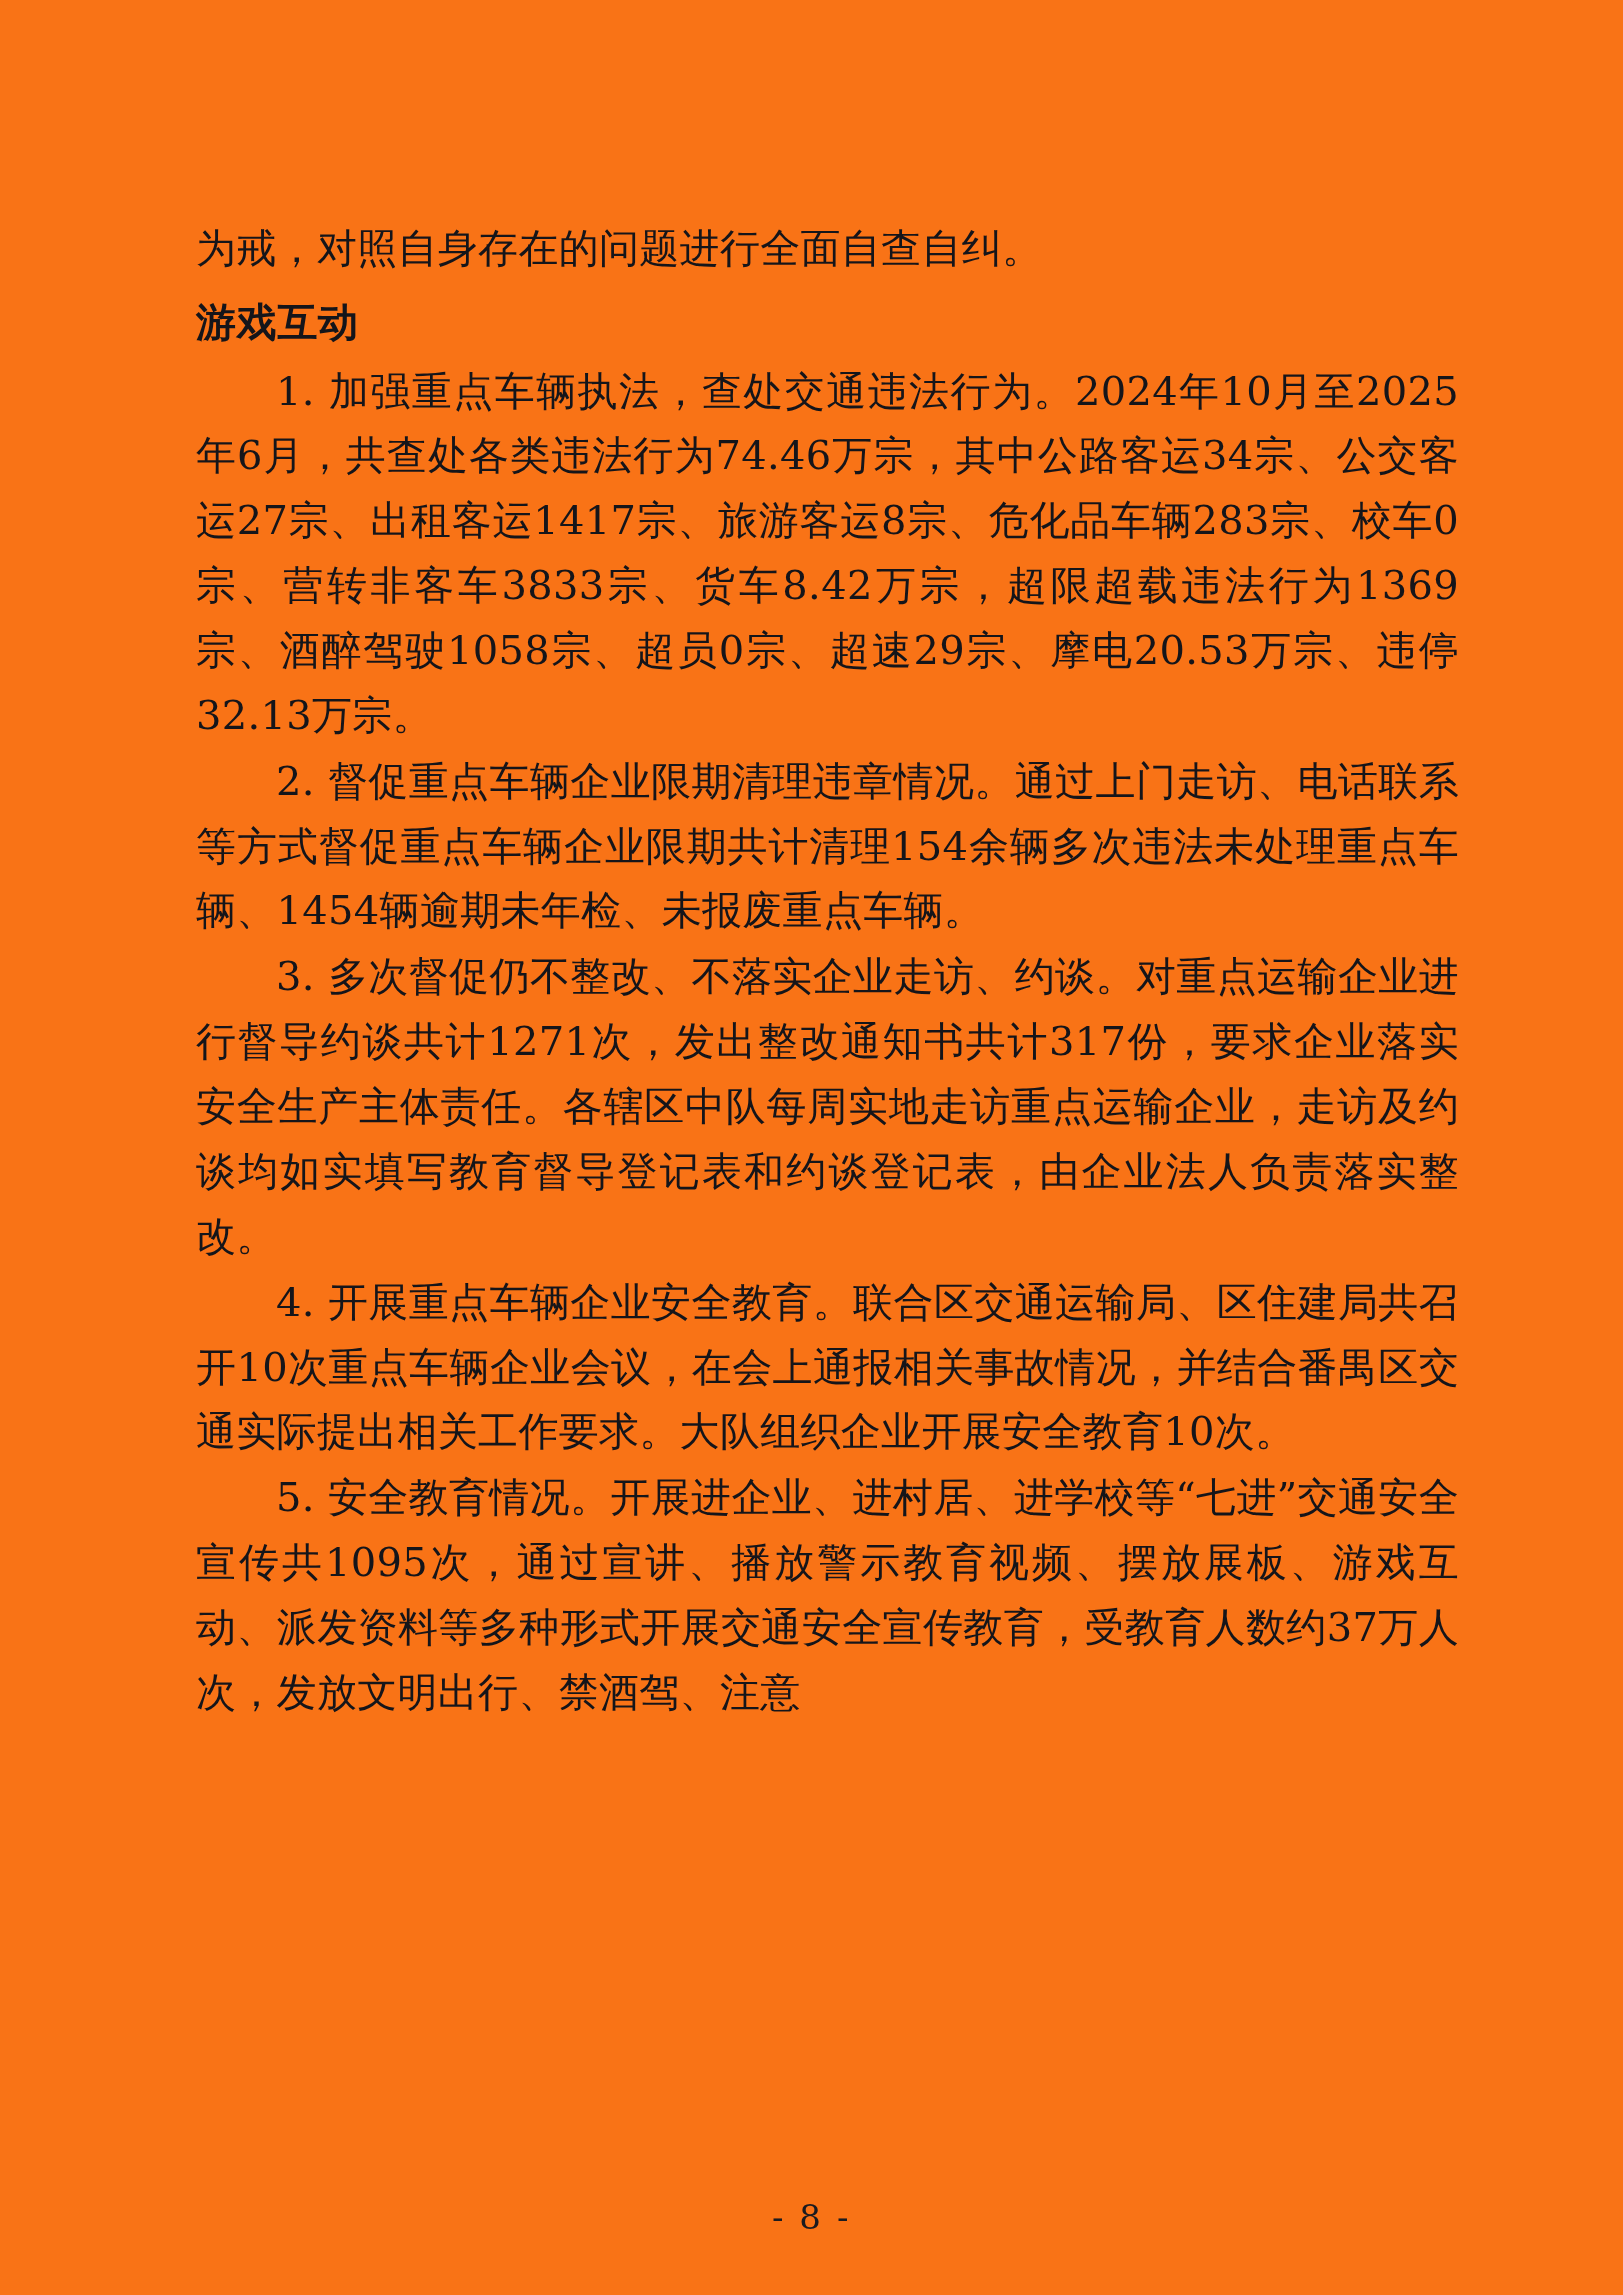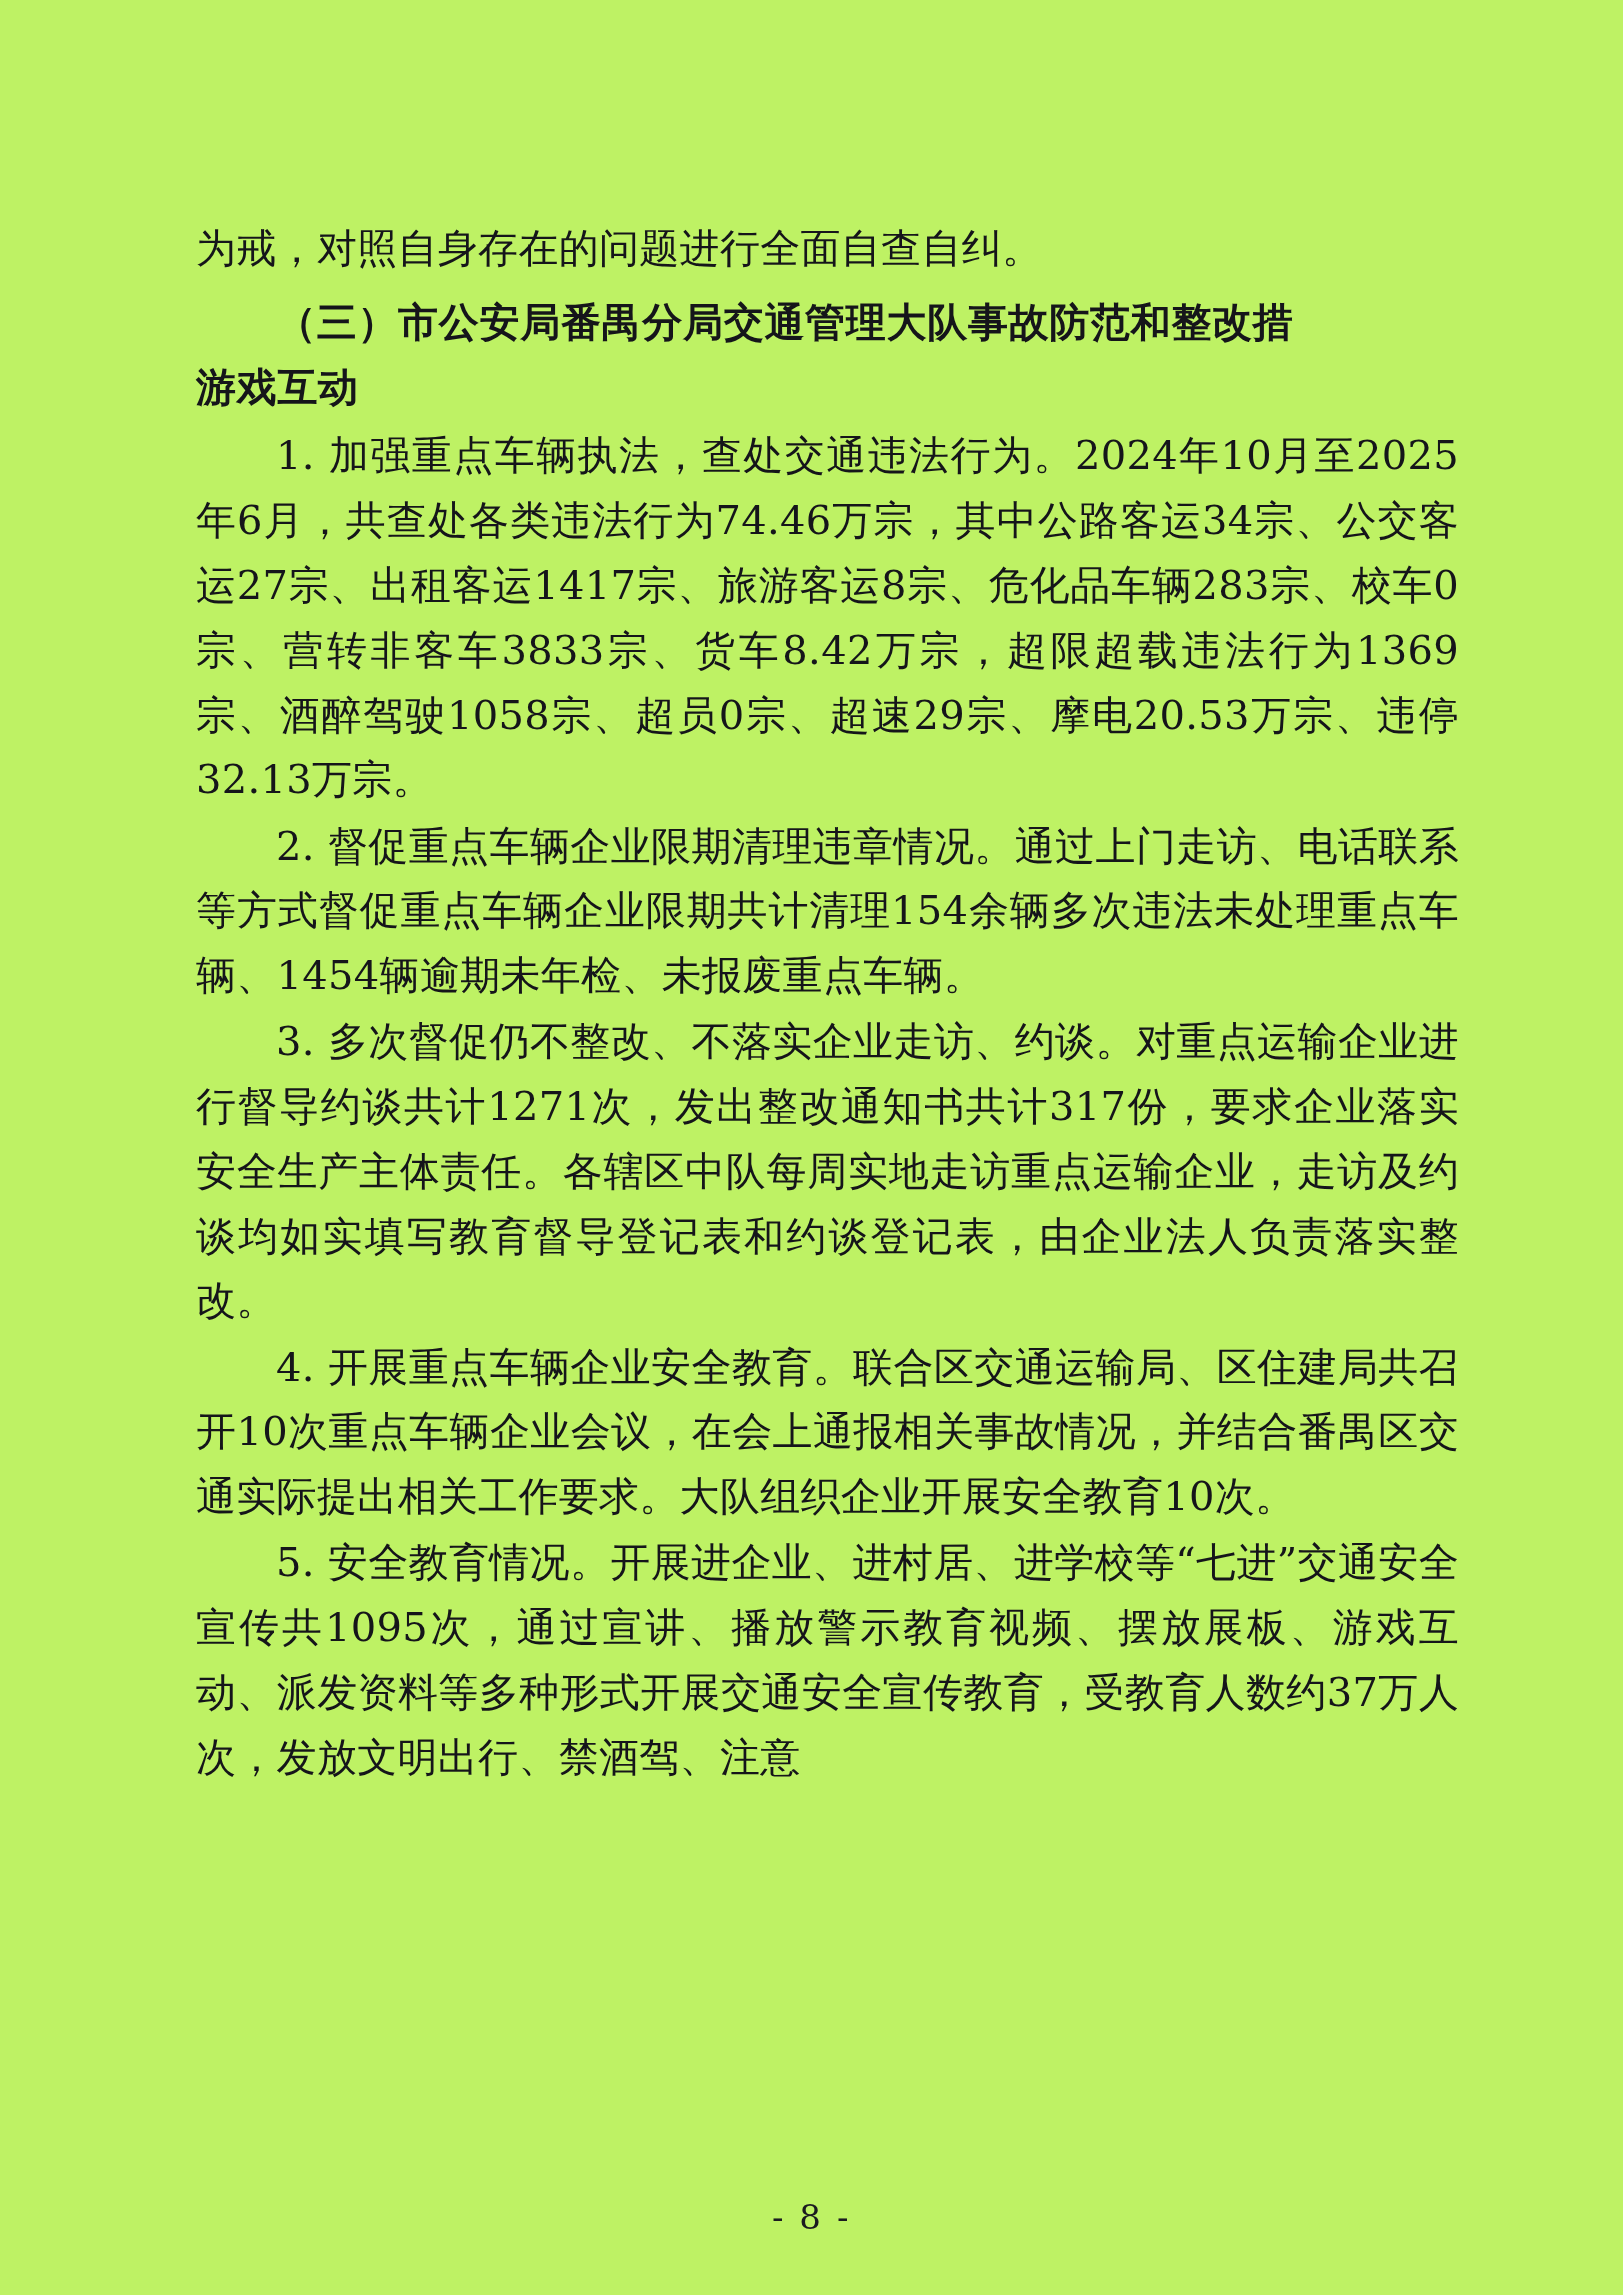--- a/index.html
+++ b/index.html
@@ -13,21 +13,21 @@
     font-family: "DejaVu Serif", "Liberation Serif", serif;
     color: #15151a;
     -webkit-font-smoothing: antialiased;
   }
   .page {
     position: relative;
     width: 1623px;
     height: 2295px;
     box-sizing: border-box;
     padding: 216px 164px 0 196px;
-    background: #bef264;
+    background: #f97316;
   }
   .doc-body {
     font-size: 40px;
     line-height: 1.62;
     letter-spacing: 0.3px;
     text-align: justify;
     text-justify: inter-ideograph;
   }
   .para {
     margin: 0 0 1.3px 0;
@@ -64,21 +64,20 @@
 </style>
 </head>
 <body>
 
 <div class="page">
   <div class="doc-body">
 
     <p class="para cont">为戒，对照自身存在的问题进行全面自查自纠。</p>
 
     <div class="section-head">
-      <span>（三）市公安局番禺分局交通管理大队事故防范和整改措</span>
       <span class="head-cont">游戏互动</span>
     </div>
 
     <p class="para numbered">1. 加强重点车辆执法，查处交通违法行为。2024年10月至2025年6月，共查处各类违法行为74.46万宗，其中公路客运34宗、公交客运27宗、出租客运1417宗、旅游客运8宗、危化品车辆283宗、校车0宗、营转非客车3833宗、货车8.42万宗，超限超载违法行为1369宗、酒醉驾驶1058宗、超员0宗、超速29宗、摩电20.53万宗、违停32.13万宗。</p>
 
     <p class="para numbered">2. 督促重点车辆企业限期清理违章情况。通过上门走访、电话联系等方式督促重点车辆企业限期共计清理154余辆多次违法未处理重点车辆、1454辆逾期未年检、未报废重点车辆。</p>
 
     <p class="para numbered">3. 多次督促仍不整改、不落实企业走访、约谈。对重点运输企业进行督导约谈共计1271次，发出整改通知书共计317份，要求企业落实安全生产主体责任。各辖区中队每周实地走访重点运输企业，走访及约谈均如实填写教育督导登记表和约谈登记表，由企业法人负责落实整改。</p>
 
     <p class="para numbered">4. 开展重点车辆企业安全教育。联合区交通运输局、区住建局共召开10次重点车辆企业会议，在会上通报相关事故情况，并结合番禺区交通实际提出相关工作要求。大队组织企业开展安全教育10次。</p>

